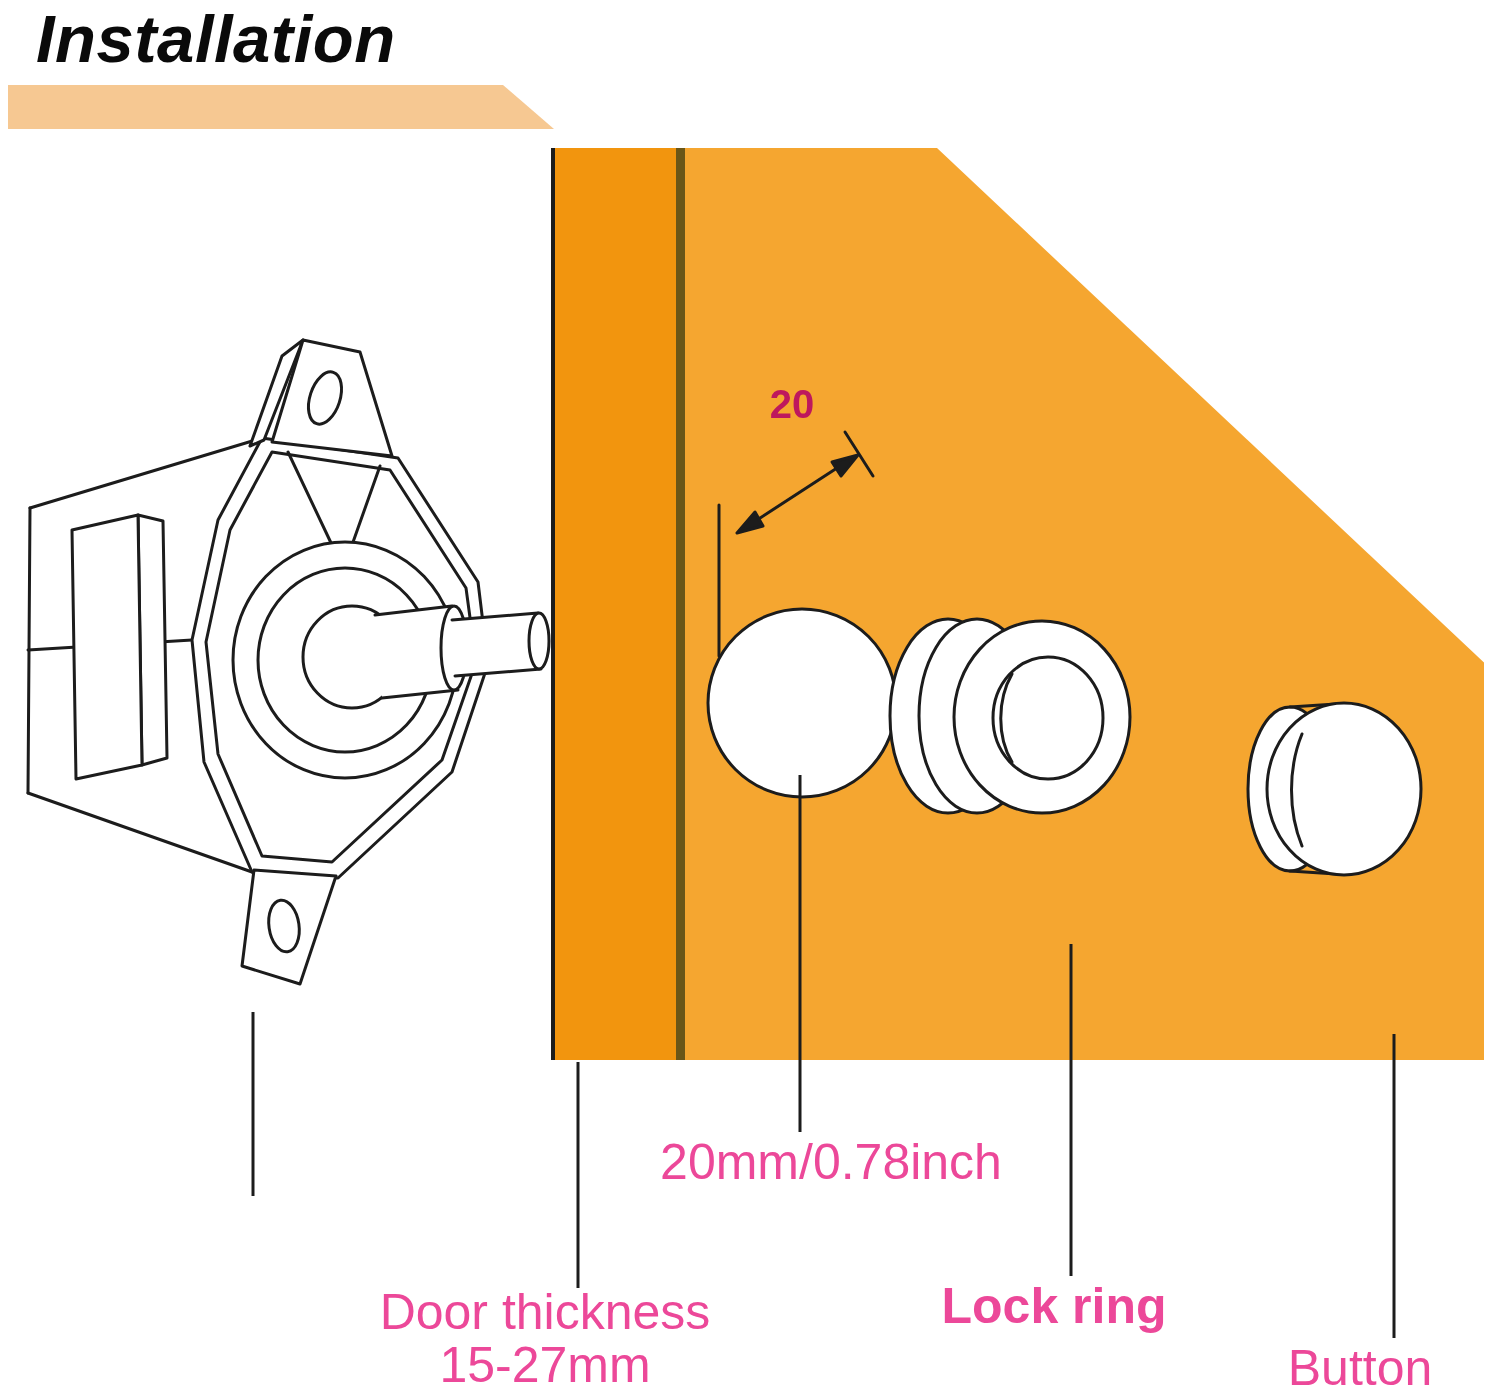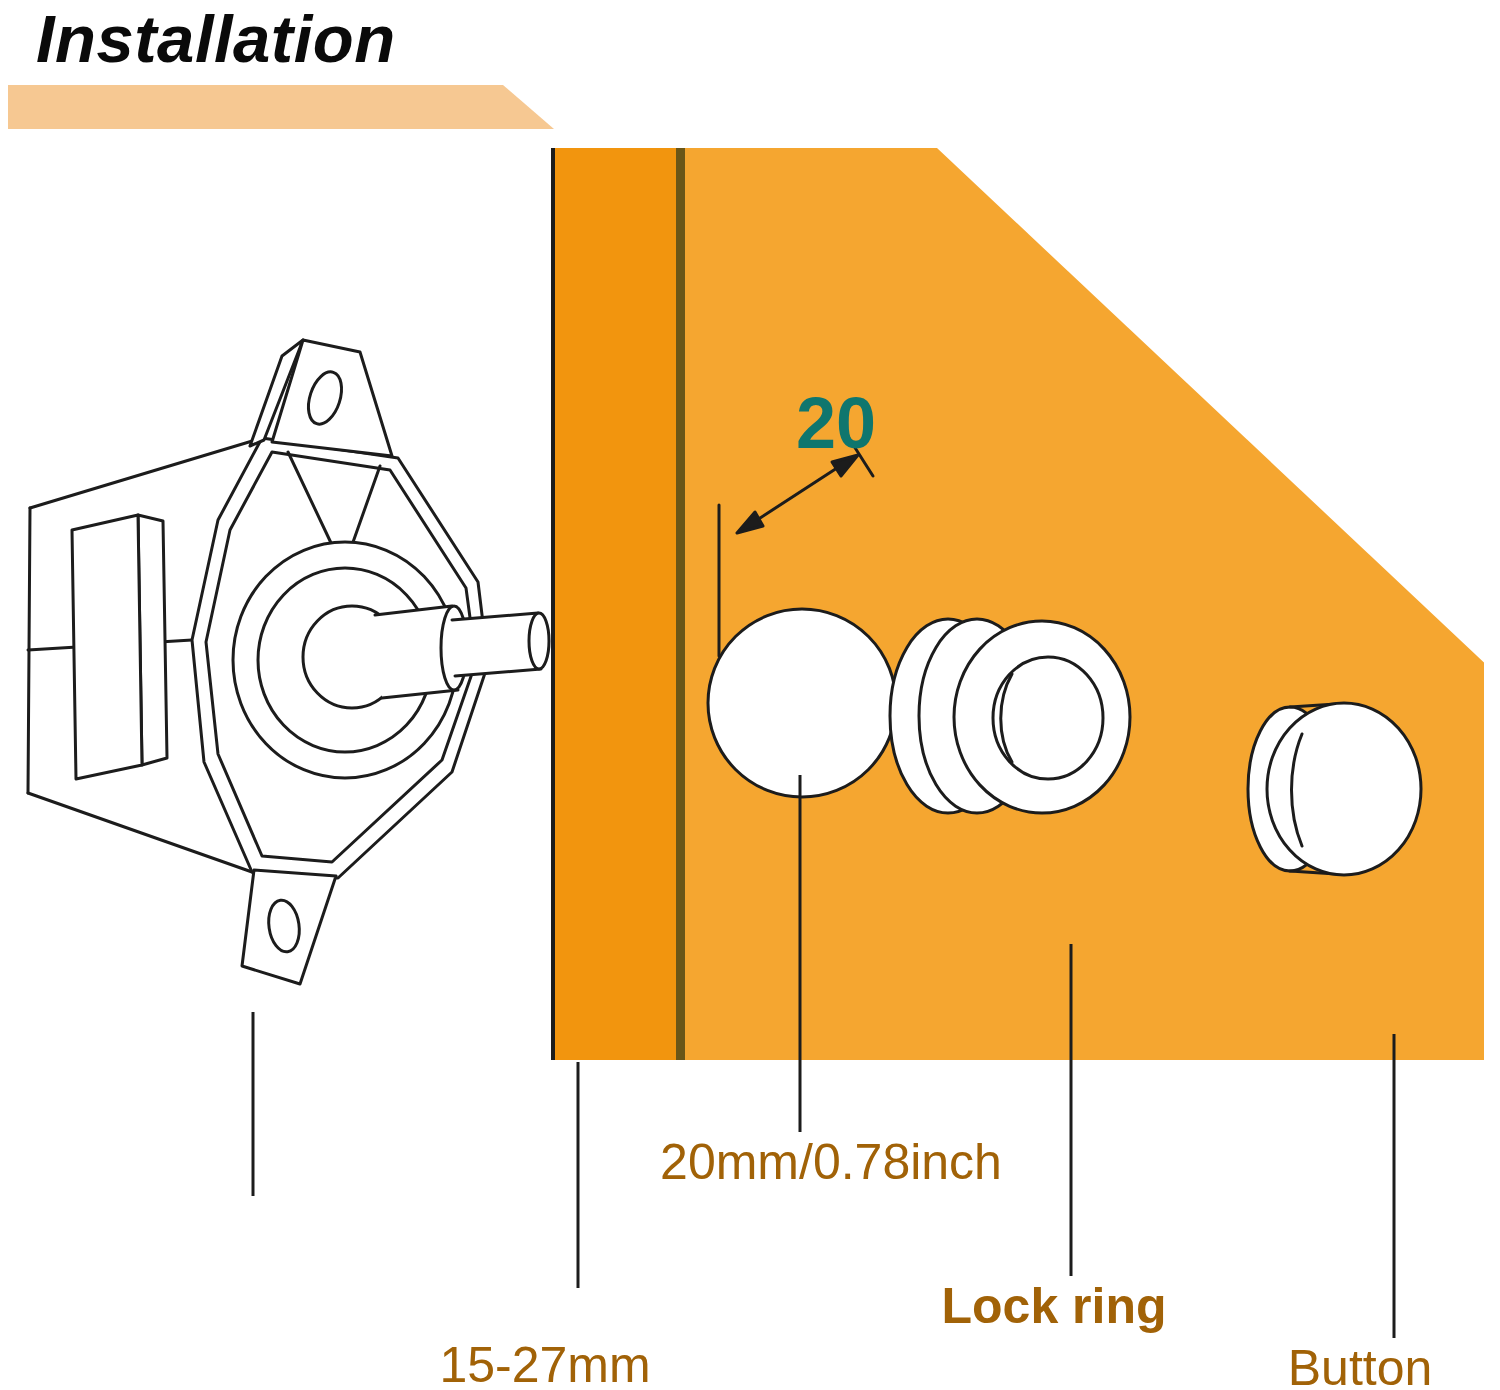--- a/index.html
+++ b/index.html
@@ -4,23 +4,23 @@
 <style>
   html,body{margin:0;padding:0;background:#fff;}
   .stage{position:relative;width:1484px;height:1390px;background:#fff;overflow:hidden;
          font-family:"Liberation Sans",sans-serif;}
   .stage svg{position:absolute;left:0;top:0;}
   .art{fill:none;stroke-width:3;stroke-linejoin:round;stroke-linecap:round;}
   .leaders{stroke-width:3;stroke-linecap:butt;}
   .dim{stroke-width:3;}
   .title{position:absolute;left:36px;top:0px;font-size:67px;font-weight:800;
          font-style:italic;color:#0a0a0a;letter-spacing:0.5px;white-space:nowrap;}
-  .dim-num{position:absolute;left:836px;top:382px;transform:translateX(-50%);
-           font-size:72px;font-weight:700;color:#0f766e;}
-  .lbl{position:absolute;transform:translateX(-50%);font-size:50px;color:#a16207;
+  .dim-num{position:absolute;left:792px;top:382px;transform:translateX(-50%);
+           font-size:40px;font-weight:700;color:#be185d;}
+  .lbl{position:absolute;transform:translateX(-50%);font-size:50px;color:#ec4899;
        white-space:nowrap;text-align:center;line-height:1.06;}
 </style>
 </head>
 <body>
 
 <div class="stage">
 
   <svg width="1500" height="1390" viewBox="0 0 1500 1390">
 
     <g>
@@ -103,21 +103,21 @@
       <line x1="1394" y1="1034" x2="1394" y2="1338"></line>
     </g>
   </svg>
 
   <div class="title">Installation</div>
 
   <div class="dim-num">20</div>
 
 
   <div class="lbl" style="left:545px;top:1286px;">
-    <br>
+    <span>Door thickness</span><br>
     <span>15-27mm</span>
   </div>
 
   <div class="lbl" style="left:831px;top:1136px;">20mm/0.78inch</div>
 
   <div class="lbl" style="left:1054px;top:1280px;font-weight:bold;">Lock ring</div>
 
   <div class="lbl" style="left:1360px;top:1342px;">Button</div>
 
 </div>

